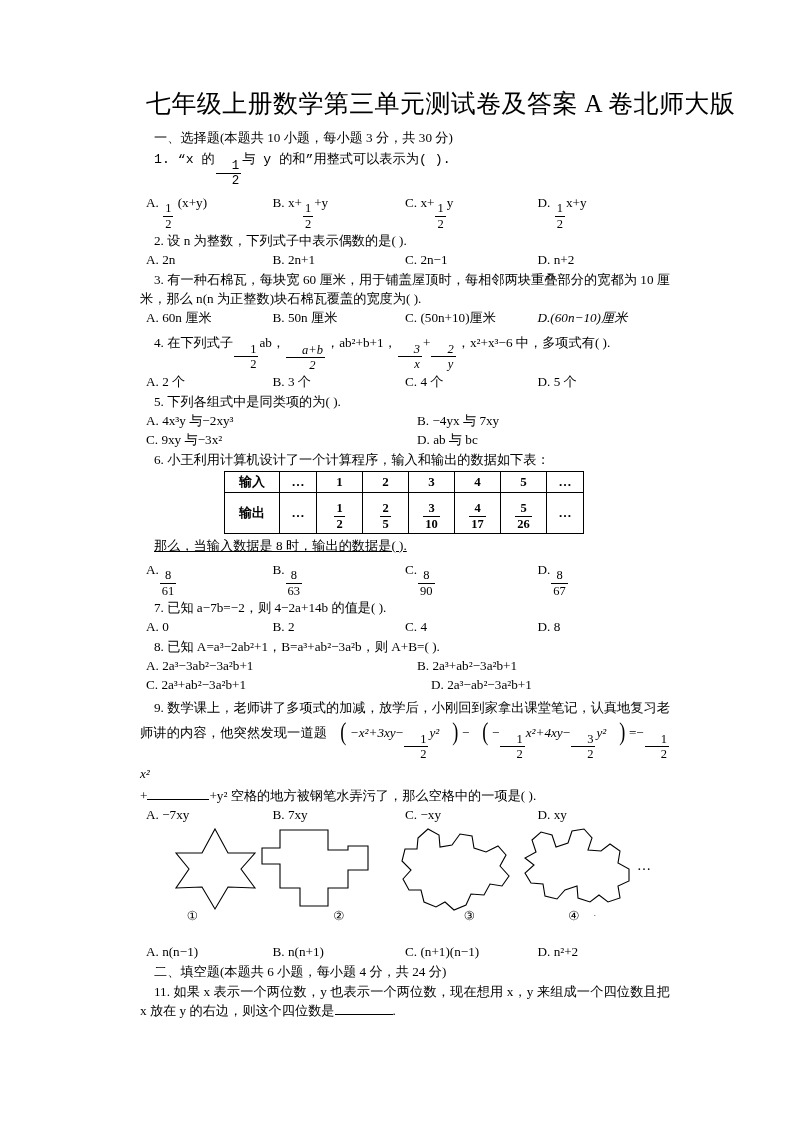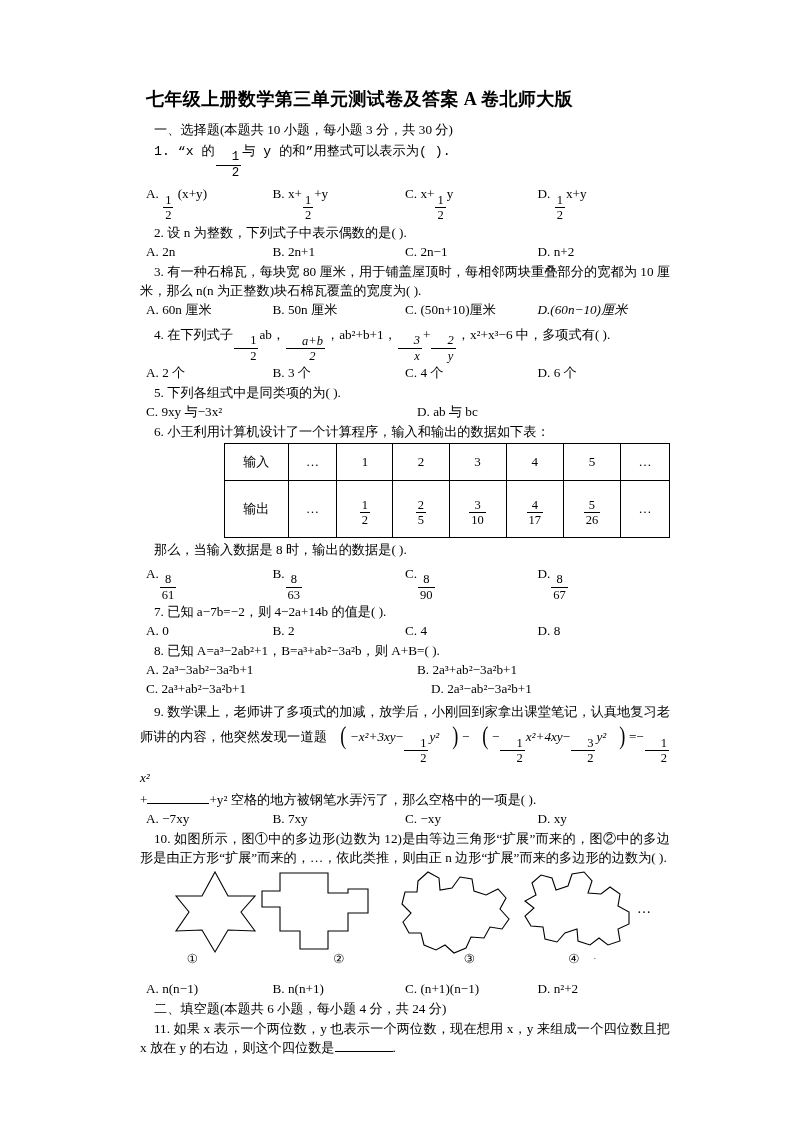--- a/index.html
+++ b/index.html
@@ -21,22 +21,22 @@
     box-sizing: border-box;
     padding: 0;
   }
   .content {
     position: absolute;
     left: 140px;
     top: 88px;
     width: 530px;
   }
   h1.doc-title {
-    font-size: 18px;
-    font-weight: bold;
+    font-size: 25px;
+    font-weight: normal;
     margin: 0 0 9px 6px;
     letter-spacing: 0.4px;
     line-height: 1.25;
     white-space: nowrap;
   }
   .line {
     font-size: 13.2px;
     line-height: 19px;
     margin: 0;
     text-align: justify;
@@ -83,22 +83,23 @@
   
   table.io-table {
     border-collapse: collapse;
     margin: 2px auto 2px 84px;
     font-size: 13px;
   }
   table.io-table td {
     border: 1px solid #000;
     text-align: center;
     vertical-align: middle;
-    padding: 8px;
+    padding: 0;
     height: 20px;
+    font-weight: bold;
   }
   table.io-table tr.row-out td { height: 40px; }
   table.io-table td.lbl { width: 54px; }
   table.io-table td.dots { width: 36px; }
   table.io-table td.val { width: 45px; }
   .figs {
     position: relative;
     height: 98px;
     margin-top: 2px;
   }
@@ -157,21 +158,21 @@
   </p>
   <div class="opts four">
     <span><span>A.</span> <span>2n</span></span>
     <span><span>B.</span> <span>2n+1</span></span>
     <span><span>C.</span> <span>2n−1</span></span>
     <span><span>D.</span> <span>n+2</span></span>
   </div>
 
   <p class="line indent q-line">
     <span>3.</span>
-    <span>有一种石棉瓦，每块宽 80 厘米，用于铺盖屋顶时，每相邻两块重叠部分的宽都为 10 厘米，那么 n(n 为正整数)块石棉瓦覆盖的宽度为(    ).</span>
+    <span>有一种石棉瓦，每块宽 60 厘米，用于铺盖屋顶时，每相邻两块重叠部分的宽都为 10 厘米，那么 n(n 为正整数)块石棉瓦覆盖的宽度为(    ).</span>
   </p>
   <div class="opts four" style="flex-wrap:wrap;">
     <span><span>A.</span> <span>60n 厘米</span></span>
     <span><span>B.</span> <span>50n 厘米</span></span>
     <span><span>C.</span> <span>(50n+10)厘米</span></span>
     <span style="width:25%;font-style:italic;"><span>D.</span><span>(60n−10)厘米</span></span>
   </div>
 
   <p class="line indent q-line" style="line-height:30px;">
     <span>4.</span>
@@ -186,27 +187,31 @@
           <span class="den">x</span>
         </span>+<span class="frac it">
           <span class="num">2</span>
           <span class="den">y</span>
         </span><span>，x²+x³−6 中，多项式有(    ).</span>
   </p>
   <div class="opts four">
     <span><span>A.</span> <span>2 个</span></span>
     <span><span>B.</span> <span>3 个</span></span>
     <span><span>C.</span> <span>4 个</span></span>
-    <span><span>D.</span> <span>6 个</span></span>
+    <span><span>D.</span> <span>5 个</span></span>
   </div>
 
   <p class="line indent q-line">
     <span>5.</span>
     <span>下列各组式中是同类项的为(    ).</span>
   </p>
+  <div class="opts two">
+    <span><span>A.</span> <span>4x³y 与−2xy³</span></span>
+    <span><span>B.</span> <span>−4yx 与 7xy</span></span>
+  </div>
   <div class="opts two">
     <span><span>C.</span> <span>9xy 与−3x²</span></span>
     <span><span>D.</span> <span>ab 与 bc</span></span>
   </div>
 
   <p class="line indent q-line">
     <span>6.</span>
     <span>小王利用计算机设计了一个计算程序，输入和输出的数据如下表：</span>
   </p>
   <table class="io-table">
@@ -241,21 +246,21 @@
                 <span class="den">17</span>
               </span></td>
       <td class="val"><span class="frac">
                 <span class="num">5</span>
                 <span class="den">26</span>
               </span></td>
       <td class="dots">…</td>
     </tr>
   </tbody>
       </table>
-  <p class="line indent" style="margin-top:0;">那么，当输入数据是 8 时，输出的数据是(    ).</p>
+  <p class="line indent" style="margin-top:0;text-decoration:underline;">那么，当输入数据是 8 时，输出的数据是(    ).</p>
   <div class="opts four tall">
     <span><span>A.</span><span class="frac">
             <span class="num">8</span>
             <span class="den">61</span>
           </span></span>
     <span><span>B.</span><span class="frac">
             <span class="num">8</span>
             <span class="den">63</span>
           </span></span>
     <span><span>C.</span><span class="frac">
@@ -311,24 +316,20 @@
   <p class="line">
     <span>+</span><span class="blank-u"></span><span>+y² 空格的地方被钢笔水弄污了，那么空格中的一项是(    ).</span>
   </p>
   <div class="opts four">
     <span><span>A.</span> <span>−7xy</span></span>
     <span><span>B.</span> <span>7xy</span></span>
     <span><span>C.</span> <span>−xy</span></span>
     <span><span>D.</span> <span>xy</span></span>
   </div>
 
-  <p class="line indent q-line">
-    <span>10.</span>
-    <span>如图所示，图①中的多边形(边数为 12)是由等边三角形“扩展”而来的，图②中的多边形是由正方形“扩展”而来的，…，依此类推，则由正 n 边形“扩展”而来的多边形的边数为(    ).</span>
-  </p>
 
   <div class="figs">
     <svg width="530" height="86" viewBox="0 0 530 86">
 
       <g fill="none" stroke="#000" stroke-width="1.1">
         <polygon points="75,3 88,27 115,27 101,43 115,62 88,61 75,83 62,61 36,62 49,43 36,27 62,27"></polygon>
       </g>
 
       <g fill="none" stroke="#000" stroke-width="1.1">
         <polygon points="160,4 188,4 188,24 208,24 208,20 228,20 228,44 208,44 208,62 188,62 188,80 160,80 160,62 140,62 140,38 122,38 122,22 140,22 140,4"></polygon>
@@ -346,21 +347,21 @@
     </svg>
     <div class="fig-labels">
       <span style="width:25%; text-align:center; padding-right:42px;">①</span>
       <span style="width:25%; text-align:center; padding-right:20px;">②</span>
       <span style="width:25%; text-align:center; padding-left:6px;">③</span>
       <span style="width:25%; text-align:center; padding-right:44px;">④</span>
     </div>
     <span class="tiny-mark">.</span>
   </div>
 
-  <div class="opts four" style="margin-top:12px;">
+  <div class="opts four" style="margin-top:18px;">
     <span><span>A.</span> <span>n(n−1)</span></span>
     <span><span>B.</span> <span>n(n+1)</span></span>
     <span><span>C.</span> <span>(n+1)(n−1)</span></span>
     <span><span>D.</span> <span>n²+2</span></span>
   </div>
 
   <p class="line indent q-line">二、填空题(本题共 6 小题，每小题 4 分，共 24 分)</p>
   <p class="line indent q-line">
     <span>11.</span>
     <span>如果 x 表示一个两位数，y 也表示一个两位数，现在想用 x，y 来组成一个四位数且把 x 放在 y 的右边，则这个四位数是</span><span class="blank-s"></span><span>.</span>

